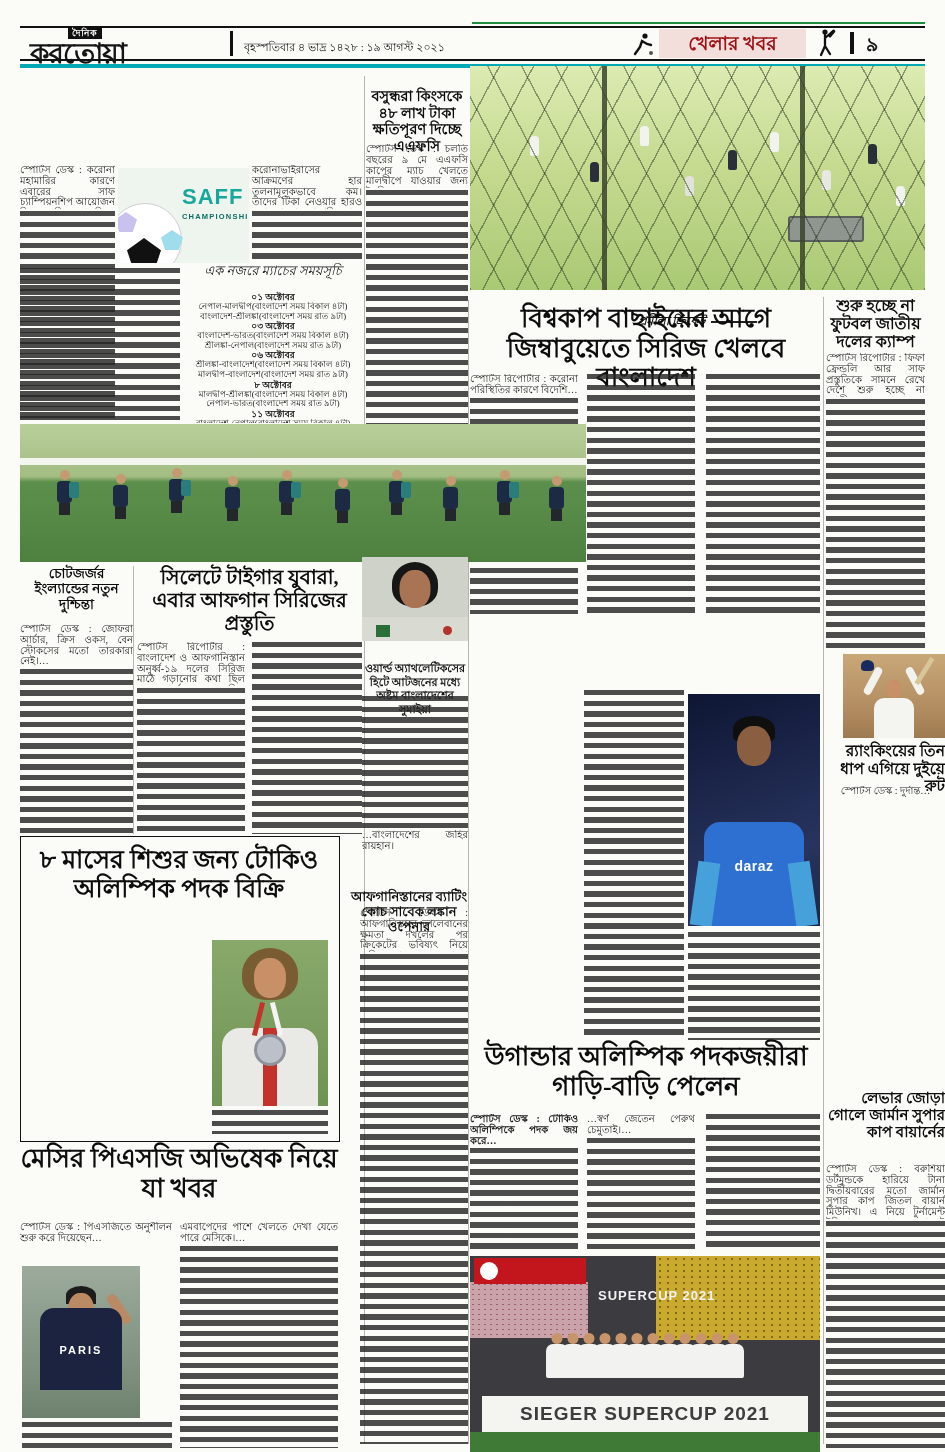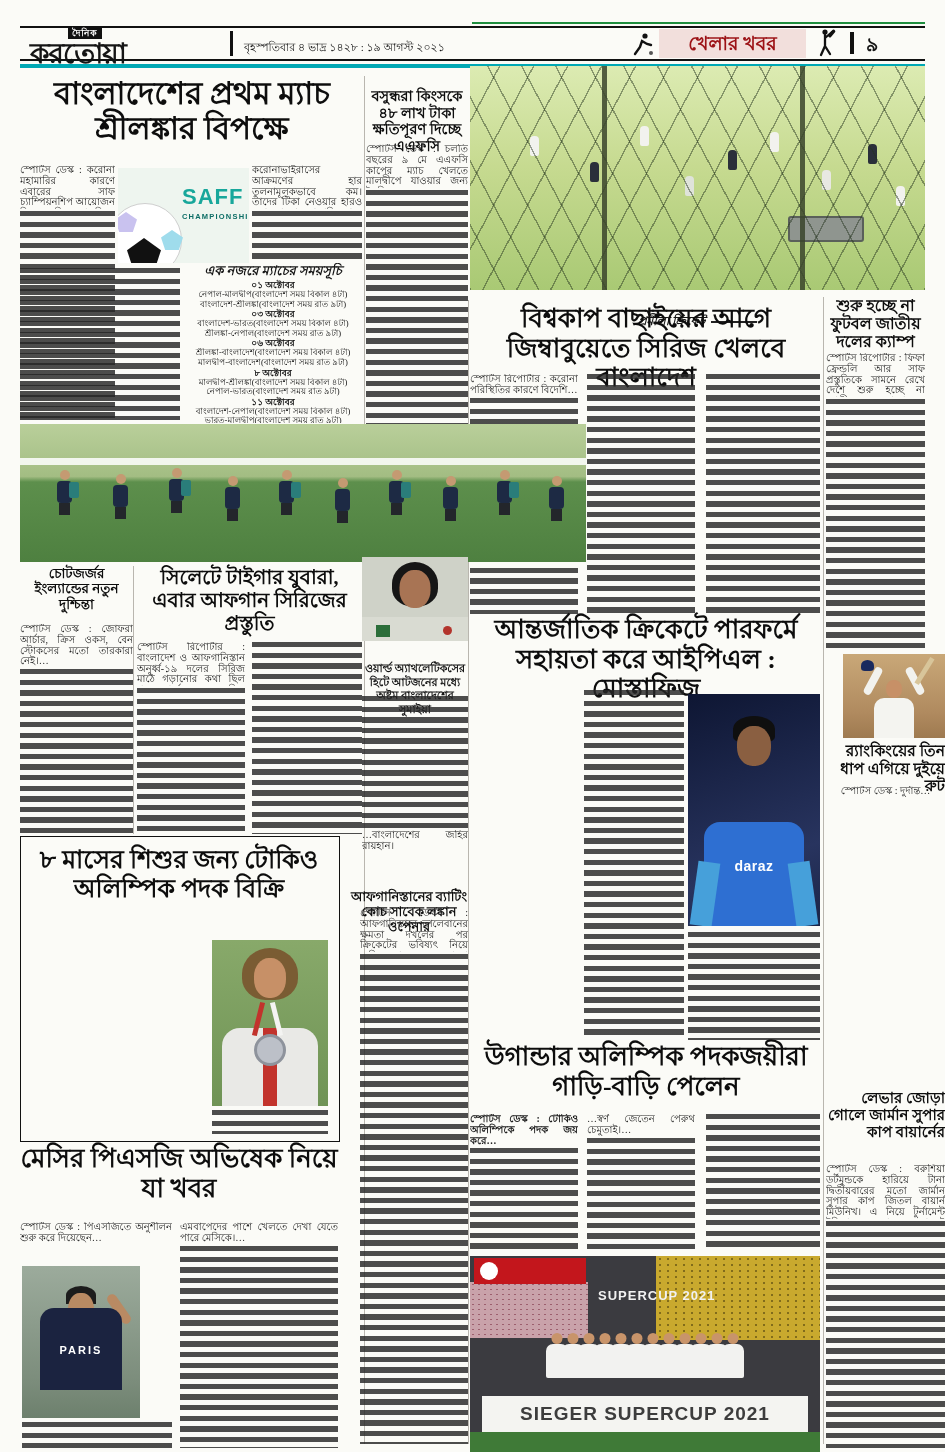--- a/index.html
+++ b/index.html
@@ -18,21 +18,21 @@
   .pageno{font-size:19px;font-weight:bold;}
   
   .hl{font-weight:bold;color:#0d0d0d;text-align:center;line-height:1.14;}
   .hl.right{text-align:right;}
   .cell{display:flex;flex-direction:column;gap:2px;}
   .snippet{font-size:10px;line-height:10.8px;text-align:justify;color:#1d1d1d;overflow:hidden;max-height:44px;margin:0;}
   .fill{flex:1;background-image:repeating-linear-gradient(to bottom,rgba(38,38,38,.82) 0 5.4px,transparent 5.4px 10.6px);}
   .caption{font-size:12px;font-weight:bold;font-style:italic;text-align:center;margin-top:18px;}
   .caption-dash{display:inline-block;width:46px;height:2px;background:#222;vertical-align:middle;margin-left:6px;}
   
-  .sched-title{font-size:13px;font-weight:bold;font-style:italic;text-align:center;line-height:15px;margin-bottom:2px;}
+  .sched-title{font-size:13px;font-weight:normal;font-style:italic;text-align:center;line-height:15px;margin-bottom:14px;}
   .sched-date{font-size:9px;font-weight:bold;text-align:center;line-height:10px;}
   .sched-match{font-size:8.6px;text-align:center;line-height:9.6px;white-space:nowrap;overflow:hidden;}
   
   .saff{background:#eef5ef;overflow:hidden;}
   .saff .ball{position:absolute;left:-10px;bottom:-14px;width:72px;height:72px;background:#fff;border:1px solid #cfcfcf;border-radius:50%;}
   .saff .pent-black{position:absolute;left:18px;bottom:6px;width:34px;height:32px;background:#111;
       clip-path:polygon(50% 0,100% 38%,81% 100%,19% 100%,0 38%);}
   .saff .pent-lav{position:absolute;left:6px;top:8px;width:22px;height:20px;background:#c9c2ef;
       clip-path:polygon(50% 0,100% 38%,81% 100%,19% 100%,0 38%);}
   .saff .pent-cyan{position:absolute;left:52px;top:26px;width:22px;height:20px;background:#9fdcec;
@@ -138,21 +138,20 @@
   <div class="abs pageno" style="left:866px;top:30px;">৯</div>
 
   <div class="abs rule" style="left:20px;top:59px;width:905px;height:2px;"></div>
   <div class="abs" style="left:20px;top:64px;width:905px;height:4px;background:#00a8b4;"></div>
 
   <div class="vrule" style="left:364px;top:76px;height:1368px;"></div>
   <div class="vrule" style="left:468px;top:300px;height:1144px;"></div>
   <div class="vrule" style="left:823px;top:297px;height:1147px;"></div>
   <div class="vrule" style="left:133px;top:566px;height:268px;"></div>
 
-  <div class="abs hl" style="left:20px;top:76px;width:344px;font-size:31px;">বাংলাদেশের প্রথম ম্যাচ শ্রীলঙ্কার বিপক্ষে</div>
   <div class="abs cell" style="left:20px;top:165px;width:95px;height:256px;">
     <p class="snippet">স্পোর্টস ডেস্ক : করোনা মহামারির কারণে এবারের সাফ চ্যাম্পিয়নশিপ আয়োজন নিয়ে অনিশ্চয়তা ছিল। বাংলাদেশে আয়োজনের কথা থাকলেও শেষমেশ টুর্নামেন্ট স্বাগতিক হিসেবে মালদ্বীপের নাম ঘোষণা করা হয়।…</p>
     <div class="fill"></div>
   </div>
   <div class="abs saff" style="left:118px;top:168px;width:131px;height:95px;">
     <div class="ball">
       <div class="pent-black"></div>
       <div class="pent-lav"></div>
       <div class="pent-cyan"></div>
     </div>
@@ -316,21 +315,20 @@
     <div class="fill"></div>
     <p class="snippet" style="max-height:22px;">…বাংলাদেশের জহির রায়হান।</p>
   </div>
 
   <div class="abs hl" style="left:348px;top:858px;width:122px;font-size:13px;margin-top:32px;">আফগানিস্তানের ব্যাটিং কোচ সাবেক লঙ্কান ওপেনার</div>
   <div class="abs cell" style="left:360px;top:908px;width:108px;height:536px;">
     <p class="snippet">স্পোর্টস ডেস্ক : আফগানিস্তানে তালেবানের ক্ষমতা দখলের পর ক্রিকেটের ভবিষ্যৎ নিয়ে অনিশ্চয়তা এখনো কাটেনি।…</p>
     <div class="fill"></div>
   </div>
 
-  <div class="abs hl" style="left:470px;top:615px;width:352px;font-size:26px;">আন্তর্জাতিক ক্রিকেটে পারফর্মে সহায়তা করে আইপিএল : মোস্তাফিজ</div>
   <div class="abs cell" style="left:584px;top:690px;width:100px;height:350px;">
     <div class="fill"></div>
   </div>
   <div class="ph ph-mustafiz" style="left:688px;top:694px;width:132px;height:232px;">
     <div class="hair"></div>
     <div class="face"></div>
     <div class="torso"></div>
     <div class="sleeve" style="left:6px;transform:rotate(8deg);"></div>
     <div class="sleeve" style="right:6px;transform:rotate(-8deg);"></div>
     <div class="jersey-text">daraz</div>

